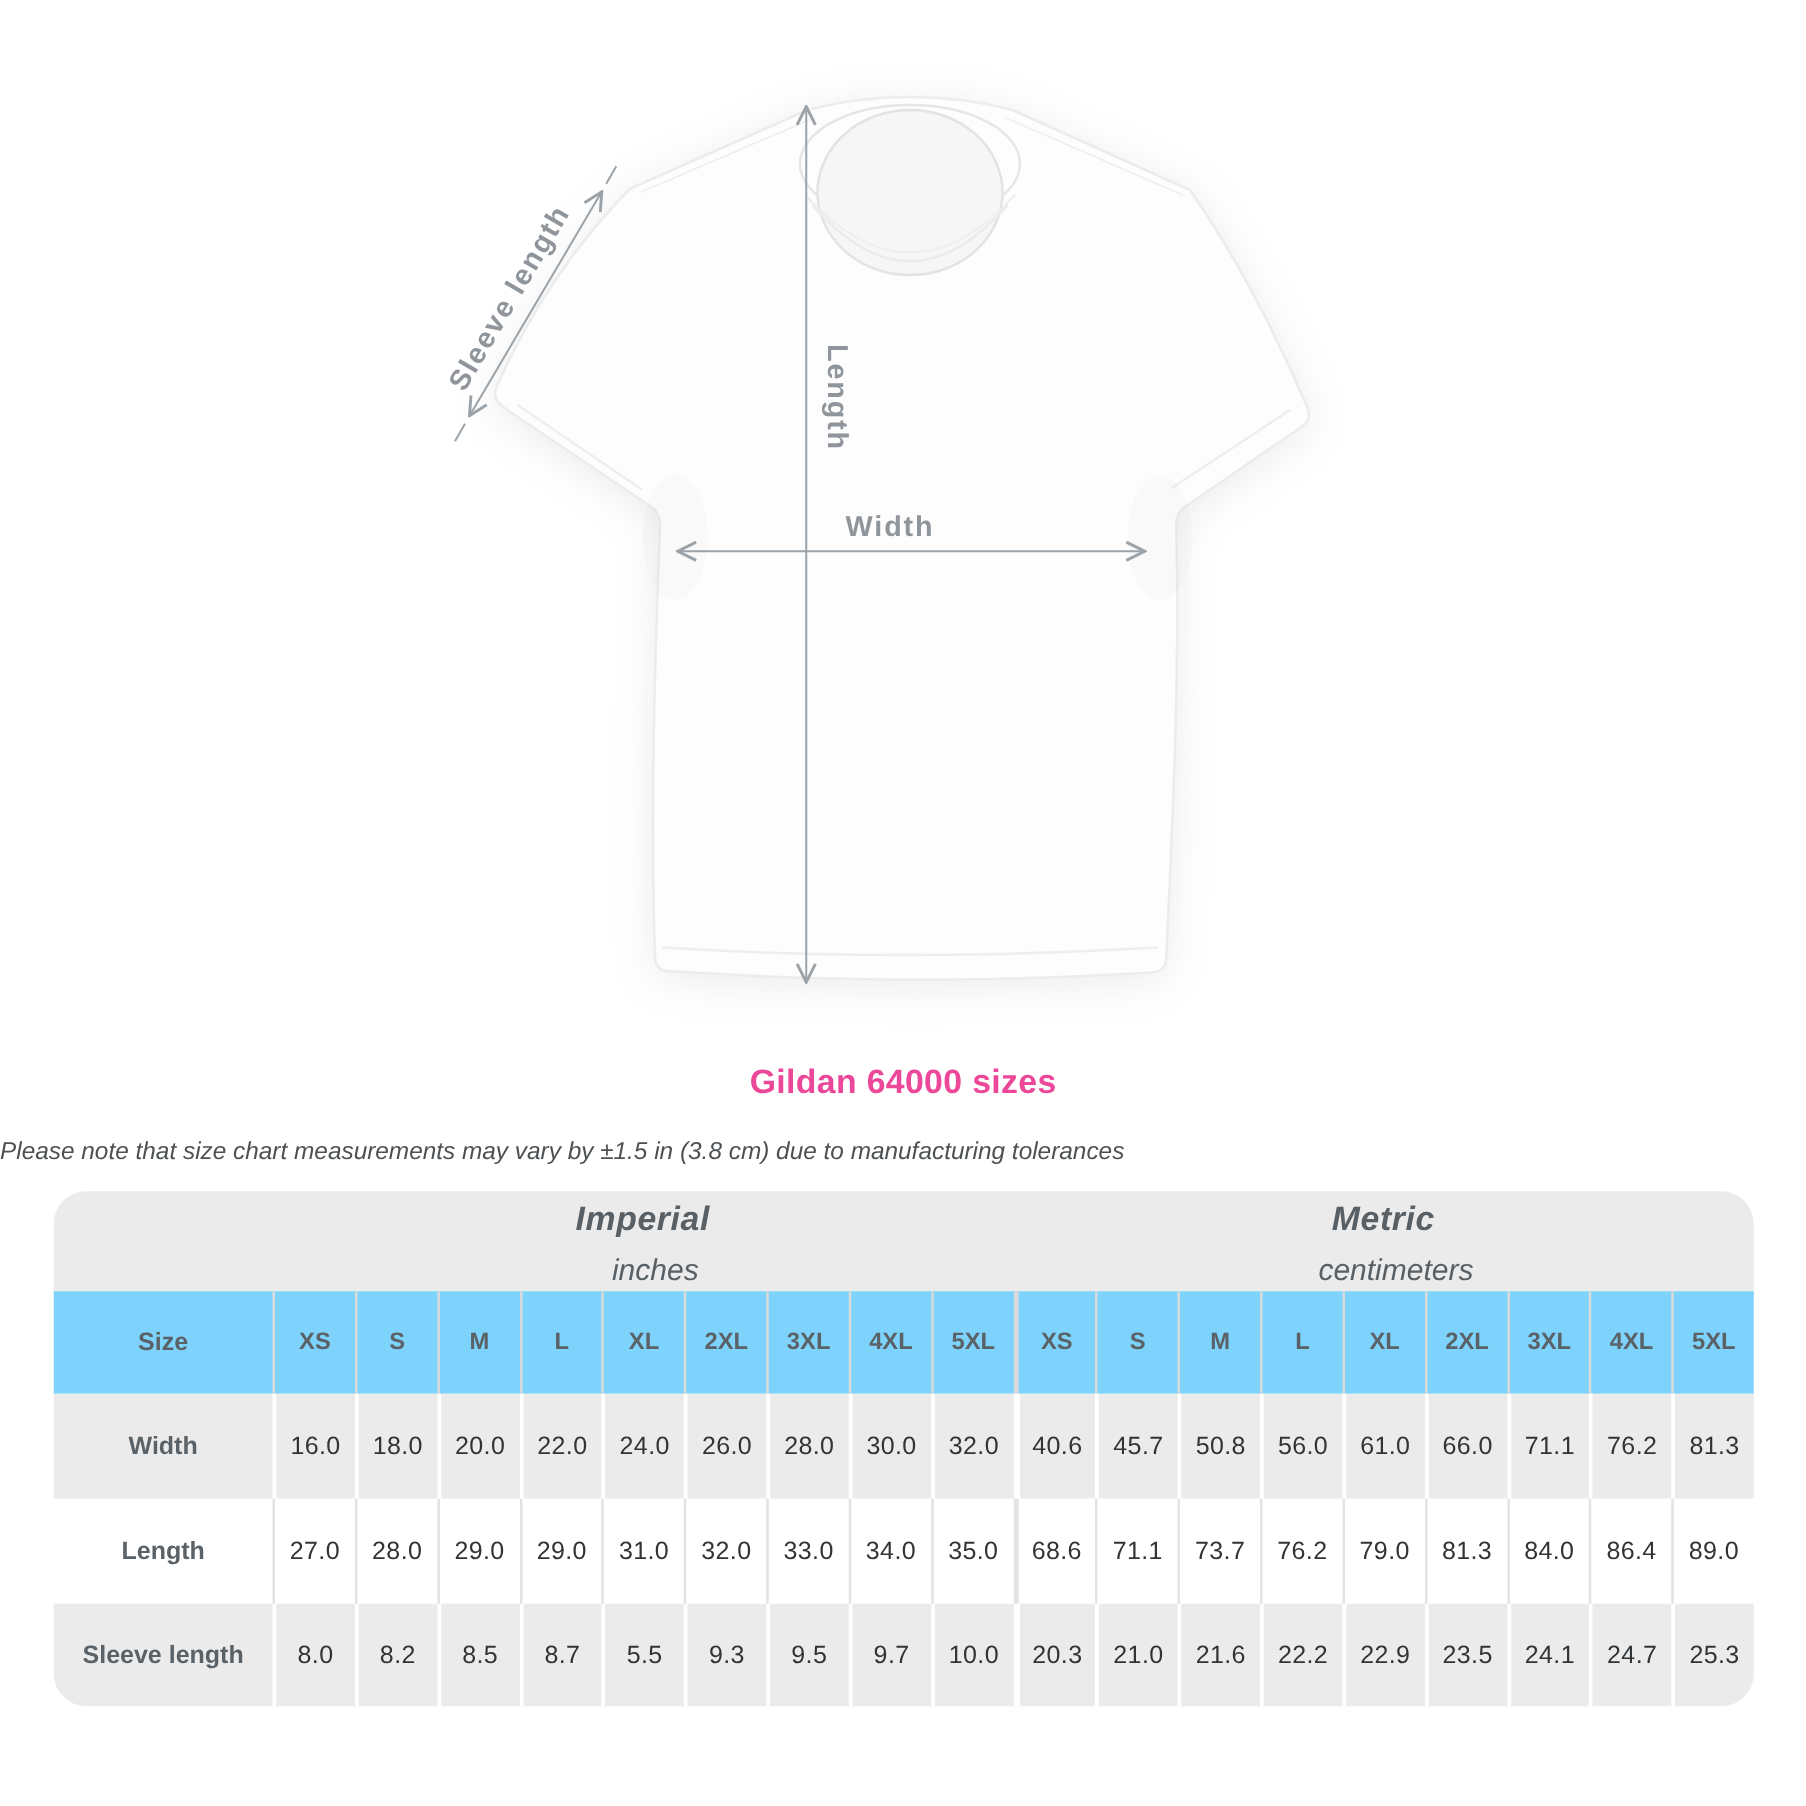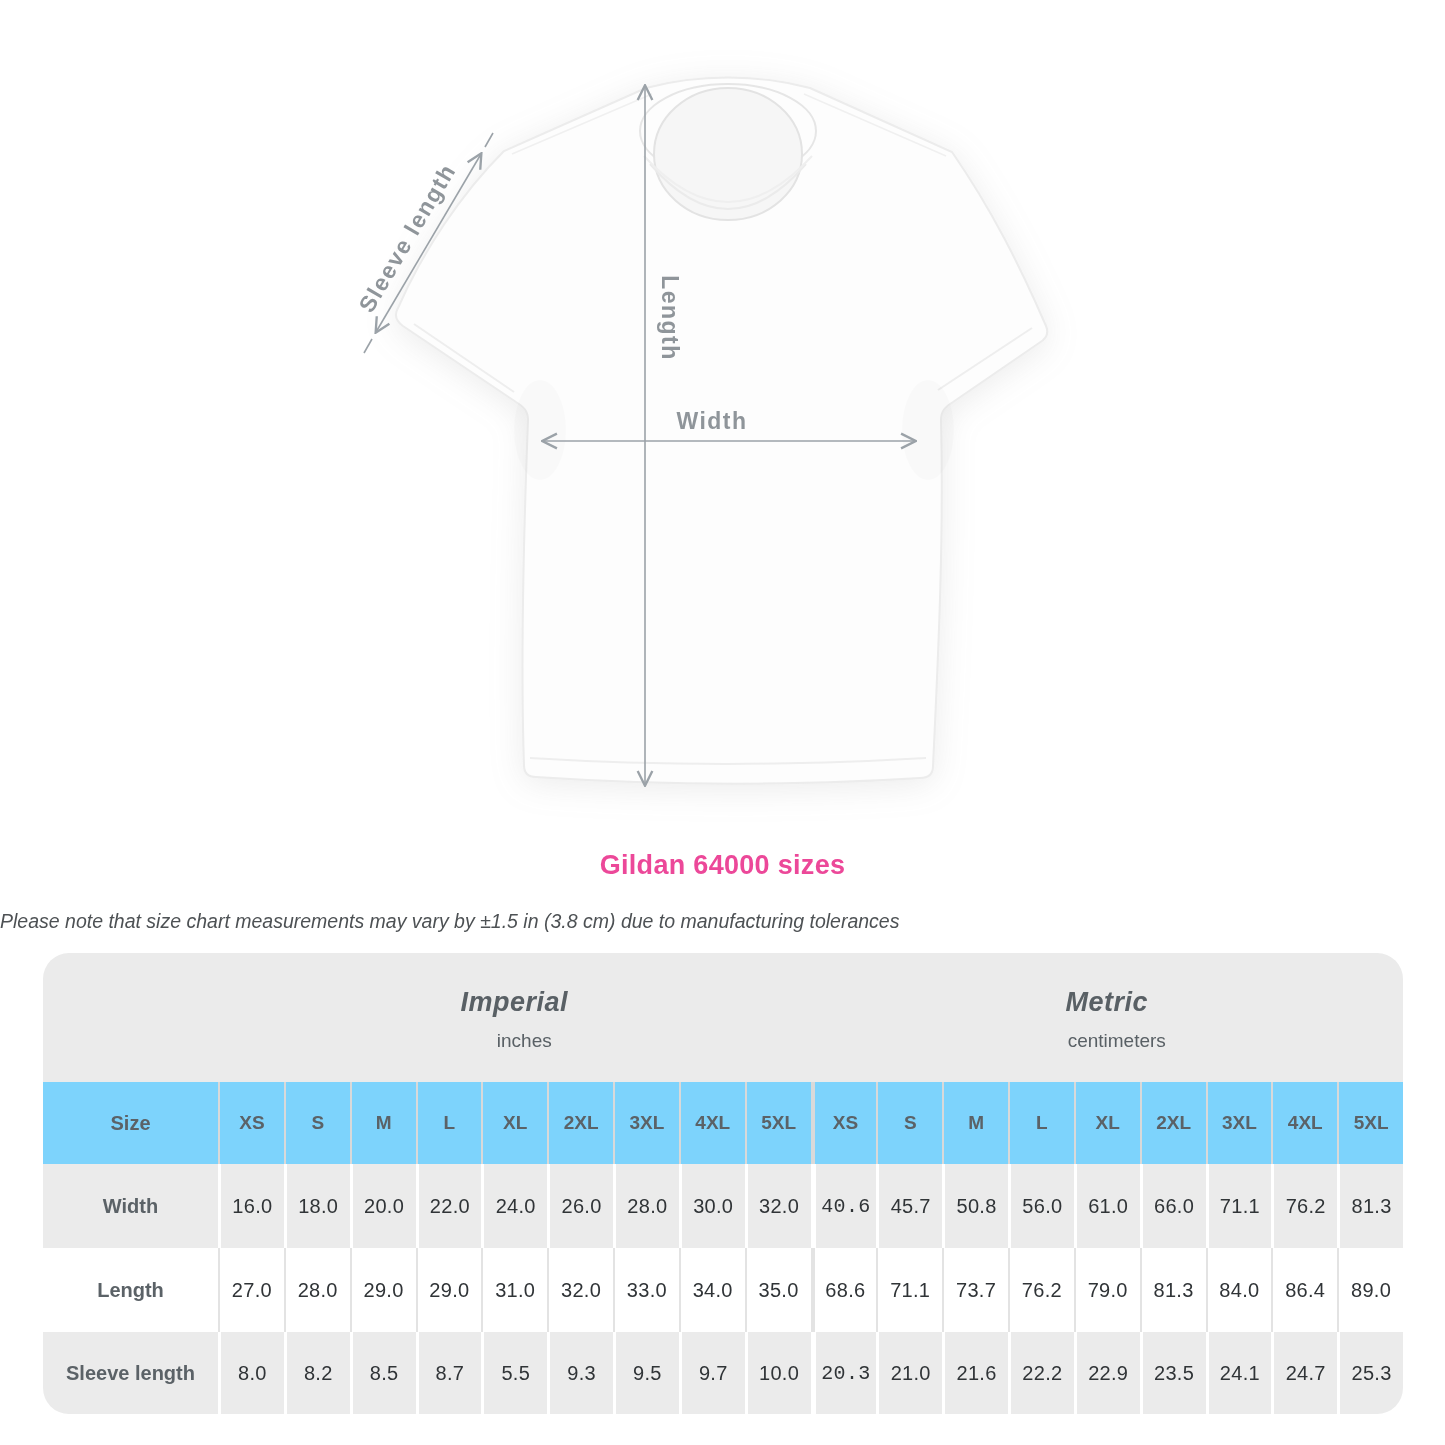--- a/index.html
+++ b/index.html
@@ -12,43 +12,43 @@
                fill: #8f959a; letter-spacing: 1.5px; }
 
   .title { position: absolute; top: 850px; left: 0; width: 1445px; text-align: center;
            font-size: 27px; font-weight: bold; color: #ec4899; letter-spacing: 0.3px; }
   .note  { position: absolute; top: 910px; left: 0; width: 1445px; text-align: left;
            font-style: italic; font-size: 19.5px; color: #4d5154; }
 
   .size-table { position: absolute; left: 43px; top: 953px; width: 1360px; }
   .t-row { display: grid; grid-template-columns: 175px repeat(18, 1fr); }
 
-  .group-row { height: 129px; background: #ebebeb; border-radius: 26px 26px 0 0; }
+  .group-row { height: 80px; background: #ebebeb; border-radius: 26px 26px 0 0; }
   .group-spacer { grid-column: 1; }
   .group-cell { display: flex; flex-direction: column; align-items: center; justify-content: center;
                 gap: 12px; padding-top: 4px; }
   .group-cell.imperial { grid-column: 2 / 11; }
   .group-cell.metric   { grid-column: 11 / 20; }
   .group-name { font-size: 27px; font-weight: bold; font-style: italic; color: #596065; letter-spacing: 0.5px; }
-  .group-unit { font-size: 19px; color: #596065; margin-left: 20px; }
+  .group-unit { font-size: 24px; font-style: italic; color: #596065; margin-left: 20px; }
 
   .cell { display: flex; align-items: center; justify-content: center; }
 
   .size-row { height: 82px; background: #7dd3fc; }
   .size-row .cell { font-weight: bold; font-size: 19px; color: #5b6267; }
   .size-row .cell.label-cell { font-size: 20px; }
   .size-row .cell + .cell { border-left: 2px solid #d9d9d9; }
   .size-row .cell.boundary { border-left: 4px solid #d9d9d9; }
 
   .data-row { height: 84px; background: #ffffff; font-size: 20px; }
   .data-row .cell + .cell { border-left: 2px solid #e3e3e3; }
   .data-row .cell.boundary { border-left: 4px solid #e3e3e3; }
   .data-row.gray { background: #ebebeb; }
   .data-row.gray .cell + .cell { border-left: 3px solid #ffffff; }
-  .data-row.gray .cell.boundary { border-left: 5px solid #ffffff; font-family: Liberation Mono, monospace; }
+  .data-row.gray .cell.boundary { border-left: 5px solid #ffffff; }
   .data-row .label-cell { font-weight: bold; color: #5b6267; }
   .data-row .value-cell { color: #303437; letter-spacing: 0.3px; }
   .data-row.last-row { height: 82px; border-radius: 0 0 26px 26px; overflow: hidden; }
 </style>
 </head>
 <body>
 
 <div class="shirt-wrap">
   <svg width="1445" height="845" viewBox="0 0 1445 845">
     <defs>

